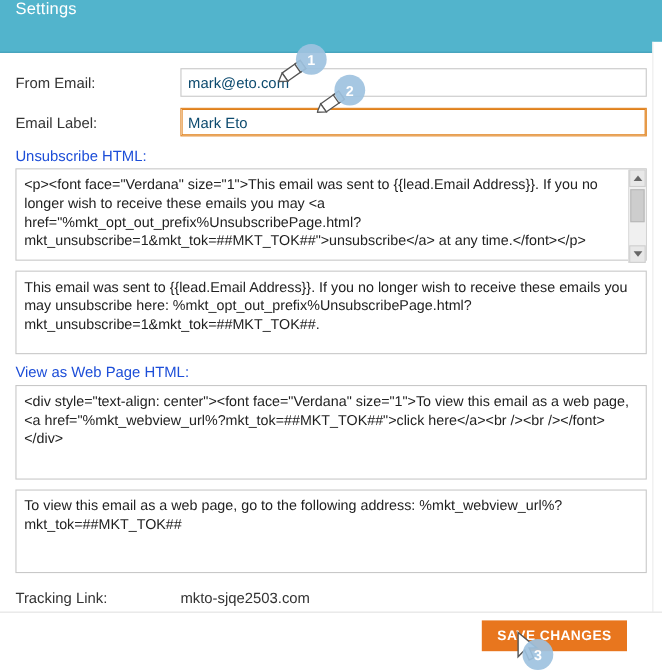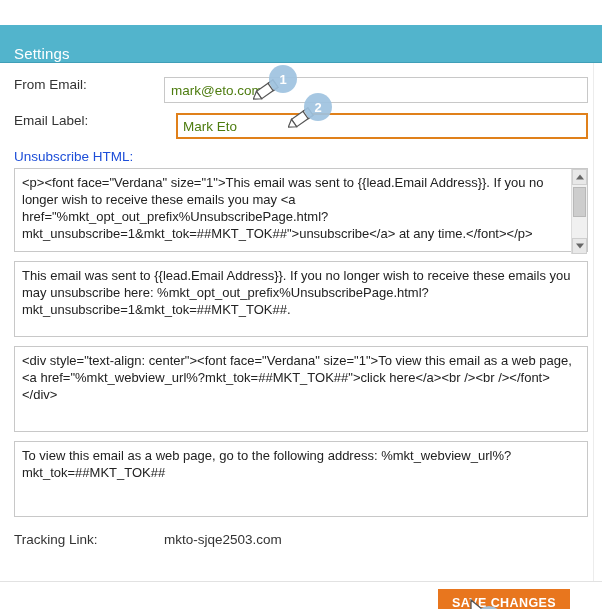--- a/index.html
+++ b/index.html
@@ -19,68 +19,67 @@
   .window {
     position: relative;
     width: 602px;
     height: 609px;
     box-sizing: border-box;
     background: #ffffff;
   }
 
   
   .titlebar {
-    height: 38px;
+    height: 48px;
     background: #52b4cc;
     border-bottom: 1px solid #3f9fb8;
     display: flex;
-    align-items: flex-end;
+    align-items: flex-start;
     padding-left: 14px;
     box-sizing: border-box;
-    margin-top: 25px;
   }
   .titlebar .title {
     color: #ffffff;
     font-size: 15px;
     font-weight: normal;
     letter-spacing: 0.2px;
   }
 
   .content {
     padding: 14px 14px 0 14px;
     box-sizing: border-box;
     position: relative;
   }
 
   .row {
     display: flex;
+    align-items: center;
     margin-bottom: 10px;
   }
   .row .label {
     width: 150px;
     font-size: 13.5px;
     color: #333333;
     flex: 0 0 150px;
   }
   .text-input {
     flex: 1 1 auto;
     height: 26px;
     box-sizing: border-box;
     border: 1px solid #c8c8c8;
     background: #ffffff;
     font-family: "Liberation Sans", sans-serif;
     font-size: 13.5px;
-    color: #4d7c0f;
+    color: #0c4a6e;
     padding: 2px 6px;
     outline: none;
   }
   .text-input.focused {
     border: 1px solid #e0801a;
     box-shadow: 0 0 0 1px #e0801a inset;
-    margin-left: 12px;
   }
 
   .field-block {
     margin-bottom: 6px;
   }
   .field-label {
     font-size: 13.5px;
     color: #1d4ed8;
     margin-bottom: 4px;
   }
@@ -283,20 +282,21 @@
           </div>
         </div>
       </div>
     </div>
 
     <div class="field-block">
       <textarea class="area h-unsub-text" style="">This email was sent to {{lead.Email Address}}. If you no longer wish to receive these emails you may unsubscribe here: %mkt_opt_out_prefix%UnsubscribePage.html?mkt_unsubscribe=1&amp;mkt_tok=##MKT_TOK##.</textarea>
     </div>
 
     <div class="field-block">
+      <div class="field-label">View as Web Page HTML:</div>
       <textarea class="area h-web-html" style="">&lt;div style="text-align: center"&gt;&lt;font face="Verdana" size="1"&gt;To view this email as a web page, &lt;a href="%mkt_webview_url%?mkt_tok=##MKT_TOK##"&gt;click here&lt;/a&gt;&lt;br /&gt;&lt;br /&gt;&lt;/font&gt;&lt;/div&gt;</textarea>
     </div>
 
     <div class="field-block">
       <textarea class="area h-web-text" style="">To view this email as a web page, go to the following address: %mkt_webview_url%?mkt_tok=##MKT_TOK##</textarea>
     </div>
 
     <div class="tracking-row">
       <span class="label">Tracking Link:</span>
       <span class="value">mkto-sjqe2503.com</span>

